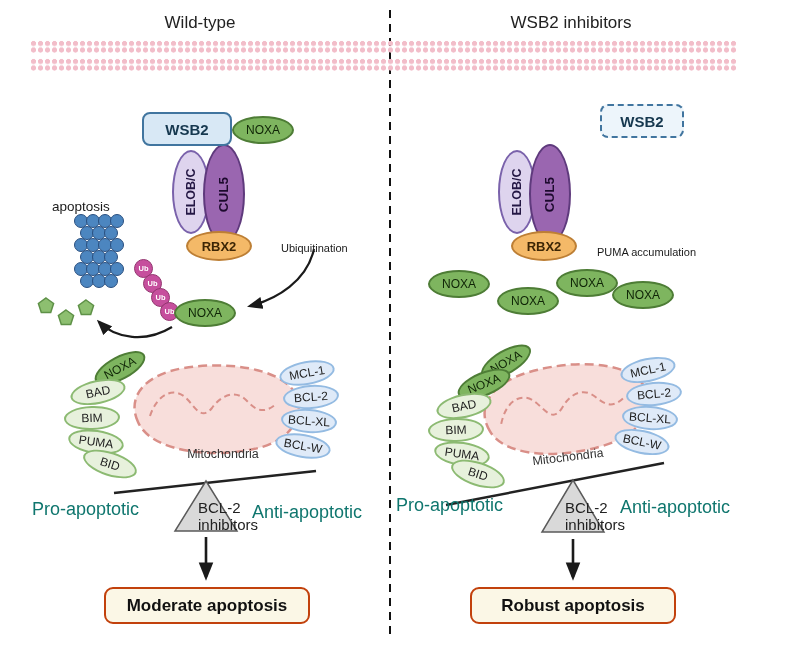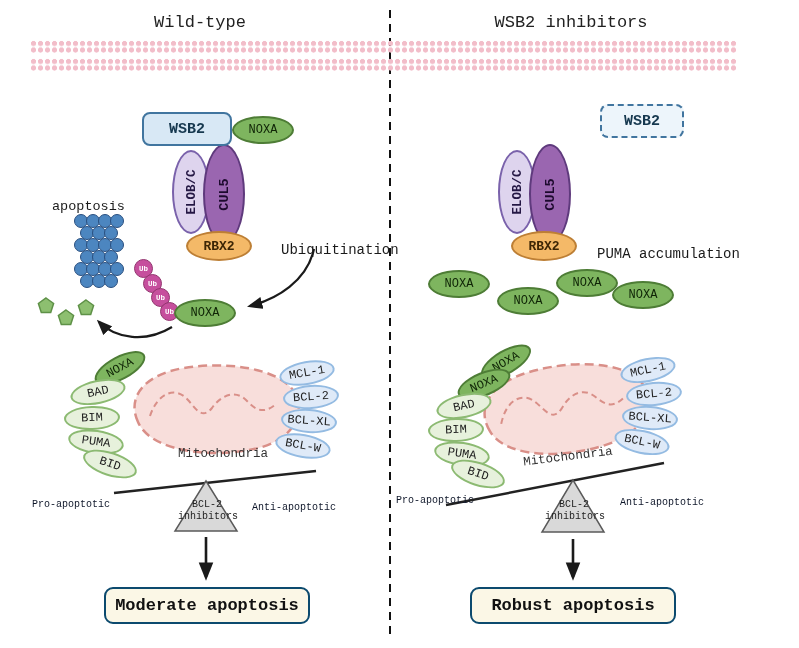--- a/index.html
+++ b/index.html
@@ -1,17 +1,17 @@
 <!DOCTYPE html>
 <html><head>
 <meta charset="utf-8">
 <style>
   html,body{margin:0;padding:0;background:#fff;}
   .canvas{position:relative;width:799px;height:636px;background:#ffffff;overflow:hidden;
-          font-family:Liberation Mono, monospace;color:#1a1a1a;}
+          font-family:Liberation Sans, sans-serif;color:#1a1a1a;}
   .abs{position:absolute;}
   .title{position:absolute;font-size:17px;color:#222;text-align:center;}
   .membrane{position:absolute;height:13px;
     background-image:radial-gradient(circle at 3.5px 3.5px,#f2bdc9 2.3px,transparent 2.9px);
     background-size:7px 6.5px;}
   .ellipse{position:absolute;border-radius:50%;display:flex;align-items:center;justify-content:center;
            box-sizing:border-box;font-size:12px;color:#16270d;}
   .green{background:#7eb55f;border:2px solid #4e7d36;font-weight:500;color:#0f2406;}
   .lgreen{background:#e7f1dc;border:2px solid #8cba72;color:#222;}
   .lblue{background:#dfeaf8;border:2px solid #94bbe2;color:#222;}
@@ -20,25 +20,25 @@
   .rbx2{background:#f4b968;border:2px solid #bd7f35;font-size:13px;font-weight:600;color:#3d2605;}
   .vspan{transform:rotate(-90deg);white-space:nowrap;font-size:12.5px;font-weight:600;color:#241744;}
   .cul5 .vspan{font-size:13.5px;font-weight:700;color:#1d0a2e;}
   .wsb2{position:absolute;background:#d8e8f5;border:2.5px solid #41759f;border-radius:8px;
         display:flex;align-items:center;justify-content:center;font-size:15px;font-weight:600;
         color:#16384f;box-sizing:border-box;text-align:right;}
   .wsb2.dashed{border-style:dashed;background:#edf5fb;}
   .ub{position:absolute;width:19px;height:19px;border-radius:50%;background:#c64f9d;
       border:1.5px solid #93356f;color:#fff;font-size:7.5px;font-weight:700;
       display:flex;align-items:center;justify-content:center;box-sizing:border-box;}
-  .lbl{position:absolute;font-size:14px;color:#1a1a1a;}
+  .lbl{position:absolute;font-size:11px;color:#1a1a1a;}
   .mito-lbl{position:absolute;font-size:12.5px;color:#333;text-align:center;}
-  .side-lbl{position:absolute;font-size:10px;font-weight:500;color:#0f172a;}
-  .fulcrum-lbl{position:absolute;width:58px;text-align:center;font-size:10px;line-height:1.15;color:#222;}
-  .outcome{position:absolute;background:#fbf7e6;border:2px solid #0c4a6e;border-radius:9px;
+  .side-lbl{position:absolute;font-size:18px;font-weight:500;color:#0f766e;}
+  .fulcrum-lbl{position:absolute;width:58px;text-align:left;font-size:15px;line-height:1.15;color:#222;margin-left:20px;}
+  .outcome{position:absolute;background:#fbf7e6;border:2px solid #c2410c;border-radius:9px;
            display:flex;align-items:center;justify-content:center;font-size:17px;font-weight:700;
            color:#111;box-sizing:border-box;}
 </style>
 </head>
 <body>
 
 <div class="canvas">
 
   <svg class="abs" style="left:0;top:0" width="799" height="648">
     <defs>

